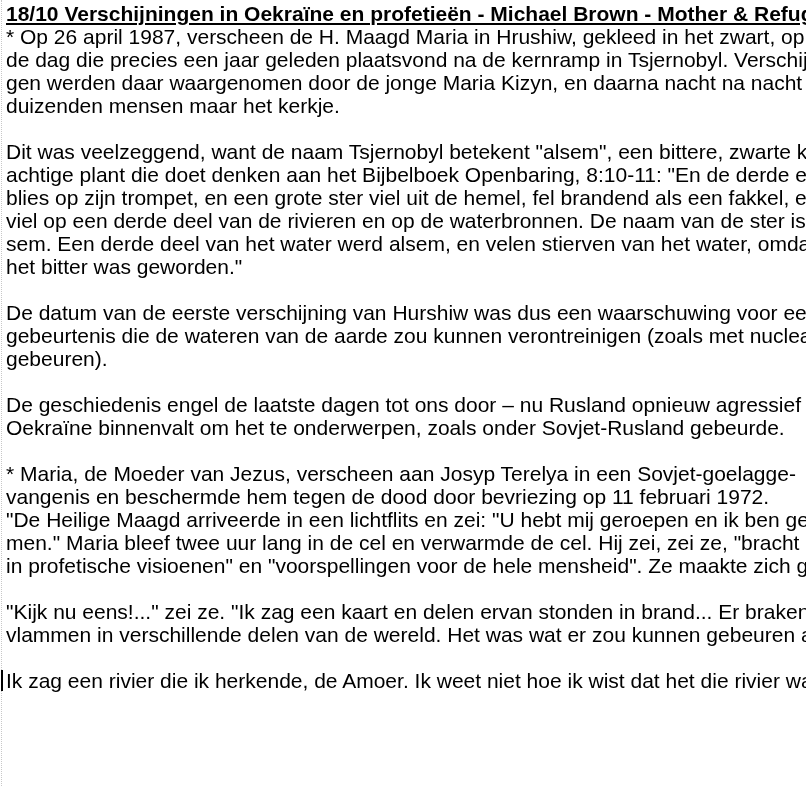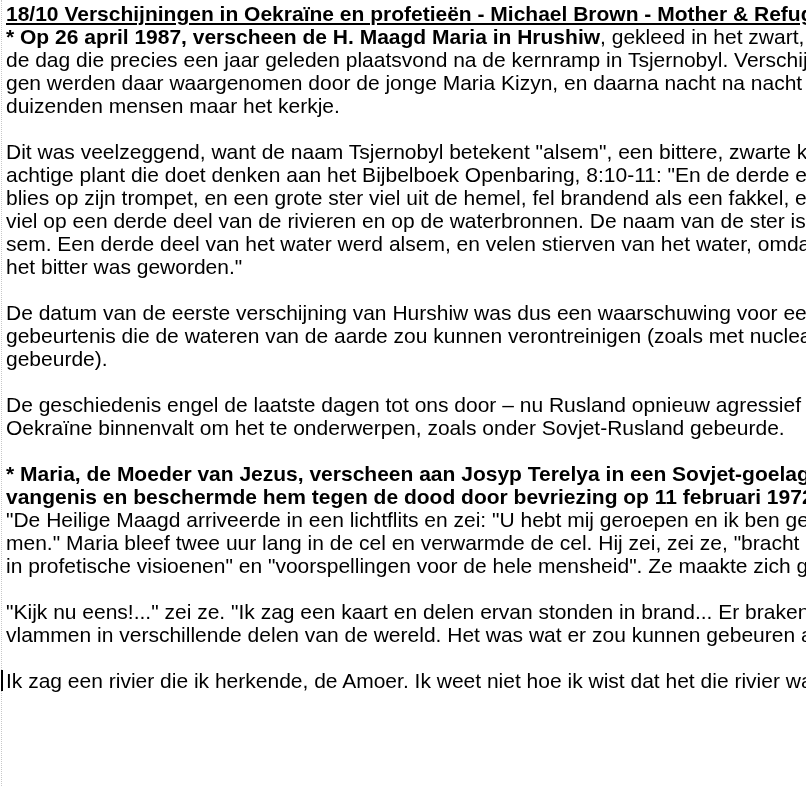--- a/index.html
+++ b/index.html
@@ -34,21 +34,21 @@
   }
   .para { margin: 0; }
   .para + .para, .paras .para:first-child { margin-top: 23px; }
   .paras .para:first-child { margin-top: 0; }
   .para { position: relative; }
   .line {
     font-size: 21px;
     line-height: 23px;
     white-space: nowrap;
   }
-  .b { font-weight: bold; }
+  .b { font-weight: normal; }
   .caret {
     position: absolute;
     left: -5px; top: 1px;
     width: 2px; height: 21px;
     background: #000000;
   }
 </style>
 </head>
 <body>
 
@@ -66,21 +66,21 @@
         <div class="line"><span>Dit was veelzeggend, want de naam Tsjernobyl betekent "alsem", een bittere, zwarte kruid-</span></div>
         <div class="line"><span>achtige plant die doet denken aan het Bijbelboek Openbaring, 8:10-11: "En de derde engel</span></div>
         <div class="line"><span>blies op zijn trompet, en een grote ster viel uit de hemel, fel brandend als een fakkel, en hij</span></div>
         <div class="line"><span>viel op een derde deel van de rivieren en op de waterbronnen. De naam van de ster is Al-</span></div>
         <div class="line"><span>sem. Een derde deel van het water werd alsem, en velen stierven van het water, omdat</span></div>
         <div class="line"><span>het bitter was geworden."</span></div>
       </div>
       <div class="para">
         <div class="line"><span>De datum van de eerste verschijning van Hurshiw was dus een waarschuwing voor een</span></div>
         <div class="line"><span>gebeurtenis die de wateren van de aarde zou kunnen verontreinigen (zoals met nucleaire</span></div>
-        <div class="line"><span>gebeurde).</span></div>
+        <div class="line"><span>gebeuren).</span></div>
       </div>
       <div class="para">
         <div class="line"><span>De geschiedenis engel de laatste dagen tot ons door – nu Rusland opnieuw agressief</span></div>
         <div class="line"><span>Oekraïne binnenvalt om het te onderwerpen, zoals onder Sovjet-Rusland gebeurde.</span></div>
       </div>
       <div class="para">
         <div class="line"><span class="b">* Maria, de Moeder van Jezus, verscheen aan Josyp Terelya in een Sovjet-goelagge-</span></div>
         <div class="line"><span class="b">vangenis en beschermde hem tegen de dood door bevriezing op 11 februari 1972.</span></div>
         <div class="line"><span>"De Heilige Maagd arriveerde in een lichtflits en zei: "U hebt mij geroepen en ik ben geko-</span></div>
         <div class="line"><span>men." Maria bleef twee uur lang in de cel en verwarmde de cel. Hij zei, zei ze, "bracht me</span></div>

